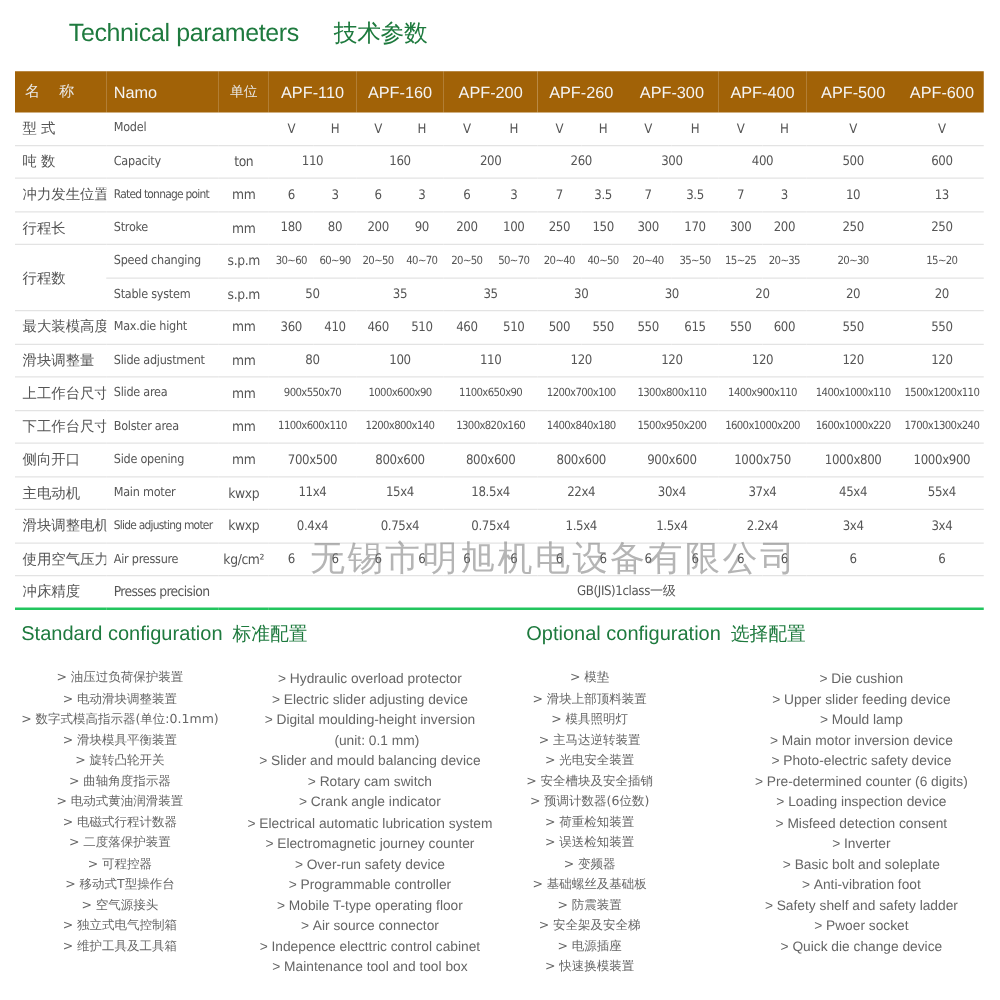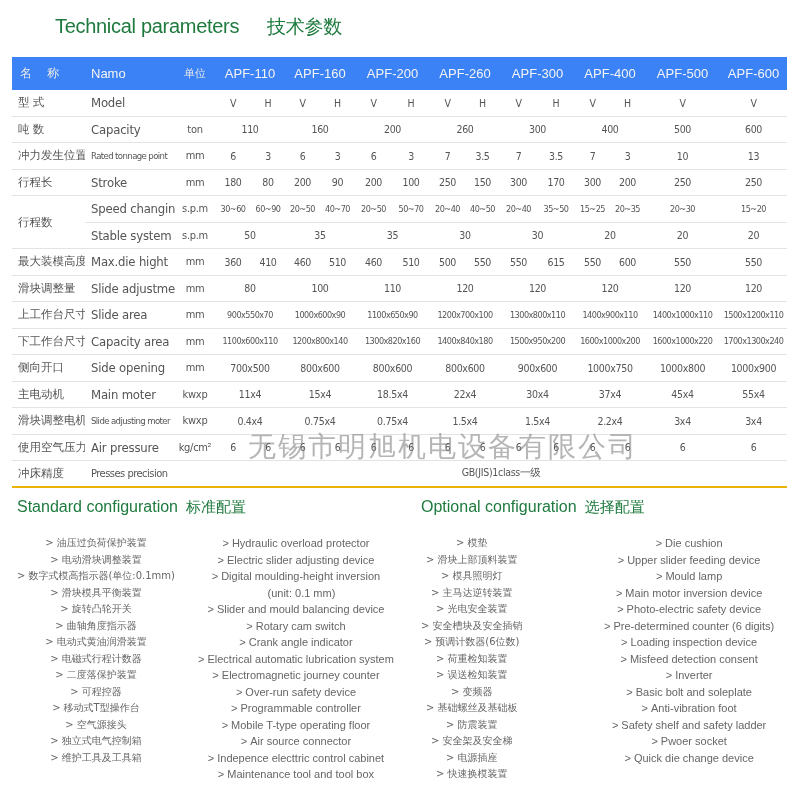--- a/index.html
+++ b/index.html
@@ -14,37 +14,37 @@
   .title .cn { margin-left: 28px; font-family: "DejaVu Sans", sans-serif; font-size: 19px; }
 
   table.params {
     position: absolute; left: 12px; top: 57px; width: 775px;
     border-collapse: separate; border-spacing: 0;
     table-layout: fixed;
     font-family: "DejaVu Sans Condensed", "DejaVu Sans", sans-serif;
     font-size: 11px; color: #555;
   }
   table.params th {
-    background: #3b82f6; color: #f4f4f4; font-weight: normal;
+    background: #a16207; color: #f4f4f4; font-weight: normal;
     height: 33px; font-family: "Liberation Sans", sans-serif; font-size: 13px;
     text-align: center; white-space: nowrap;
   }
   table.params th.cn { text-align: left; padding-left: 8px; font-size: 12px; letter-spacing: 6px; color:#e9e9e9; }
   table.params th.en { text-align: left; padding-left: 6px; margin-top: 32px; }
   table.params th.unit { font-size: 11px; color:#e9e9e9; }
   table.params td {
     height: 26.5px; text-align: center; white-space: nowrap; overflow: hidden;
     border-bottom: 1px solid #e3e3e3;
     font-size: 10.5px; letter-spacing: -0.3px;
   }
   table.params td.cn { text-align: left; padding-left: 6px; font-size: 11.5px; color: #555; letter-spacing: 0; }
-  table.params td.en { text-align: left; padding-left: 6px; font-size: 13px; color: #555; letter-spacing: -0.2px; }
+  table.params td.en { text-align: left; padding-left: 6px; font-size: 10px; color: #555; letter-spacing: -0.2px; }
   table.params td.unit { font-size: 11px; color:#555; }
   table.params td.sm { font-size: 9px; letter-spacing: -0.5px; }
-  table.params tr.last td { border-bottom: 2px solid #eab308; }
+  table.params tr.last td { border-bottom: 2px solid #22c55e; }
 
   .watermark {
     position: absolute; left: 248px; top: 428px;
     font-family: "DejaVu Sans", sans-serif; font-size: 28px; color: rgba(120,120,120,0.55);
     letter-spacing: 2px; pointer-events: none;
   }
 
   .section-title {
     position: absolute; top: 498px;
     font-family: "Liberation Sans", sans-serif; font-size: 16px; color: #1e7a3e;
@@ -241,21 +241,21 @@
       <td colspan="2" class="sm">1000x600x90</td>
       <td colspan="2" class="sm">1100x650x90</td>
       <td colspan="2" class="sm">1200x700x100</td>
       <td colspan="2" class="sm">1300x800x110</td>
       <td colspan="2" class="sm">1400x900x110</td>
       <td class="sm">1400x1000x110</td>
       <td class="sm">1500x1200x110</td>
     </tr>
     <tr>
       <td class="cn">下工作台尺寸</td>
-      <td class="en">Capacity area</td>
+      <td class="en">Bolster area</td>
       <td class="unit">mm</td>
       <td colspan="2" class="sm">1100x600x110</td>
       <td colspan="2" class="sm">1200x800x140</td>
       <td colspan="2" class="sm">1300x820x160</td>
       <td colspan="2" class="sm">1400x840x180</td>
       <td colspan="2" class="sm">1500x950x200</td>
       <td colspan="2" class="sm">1600x1000x200</td>
       <td class="sm">1600x1000x220</td>
       <td class="sm">1700x1300x240</td>
     </tr>

